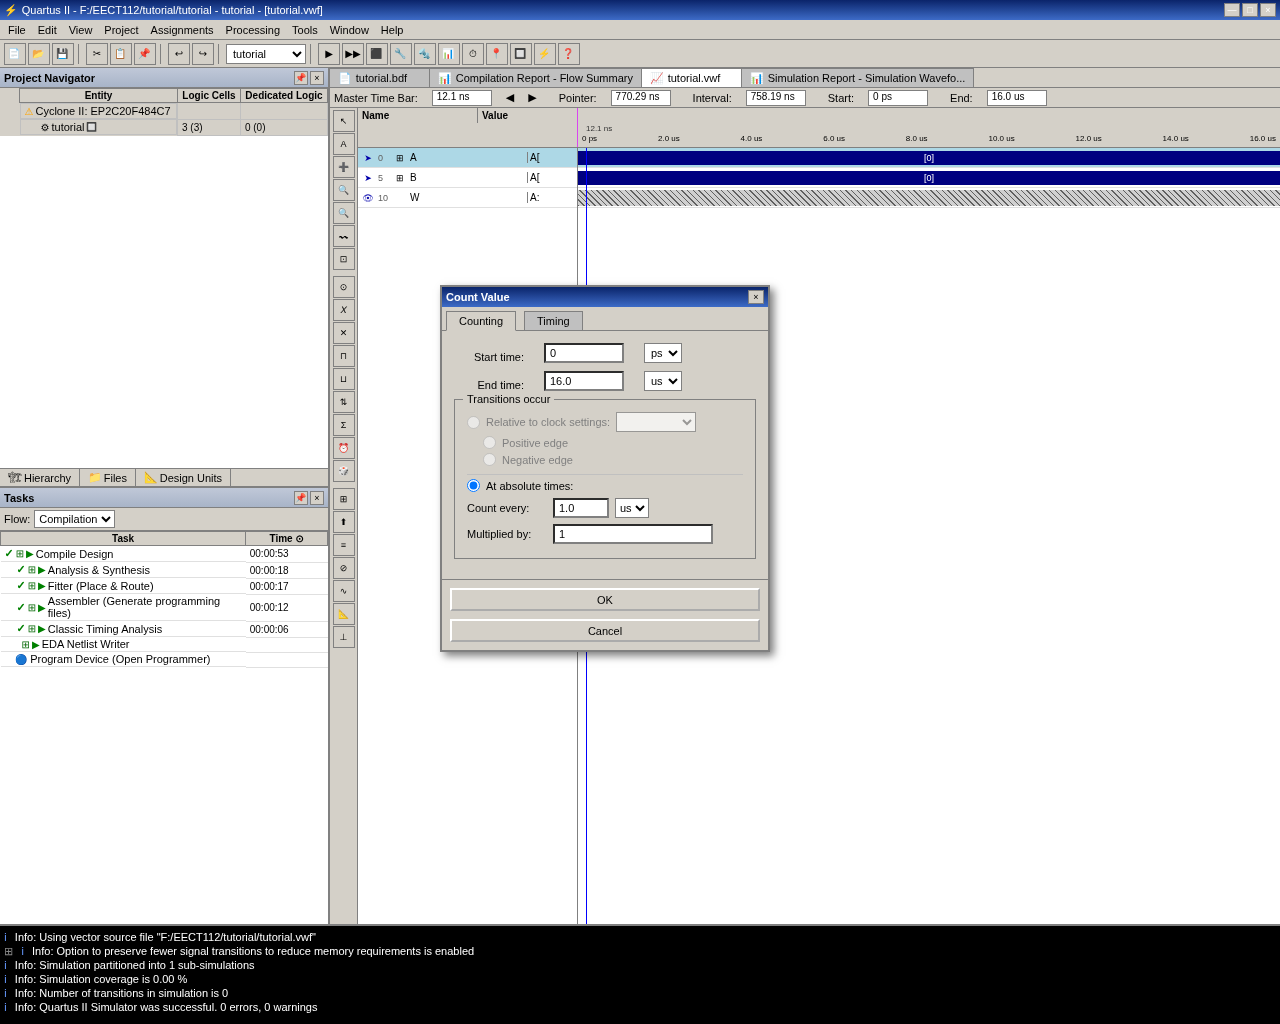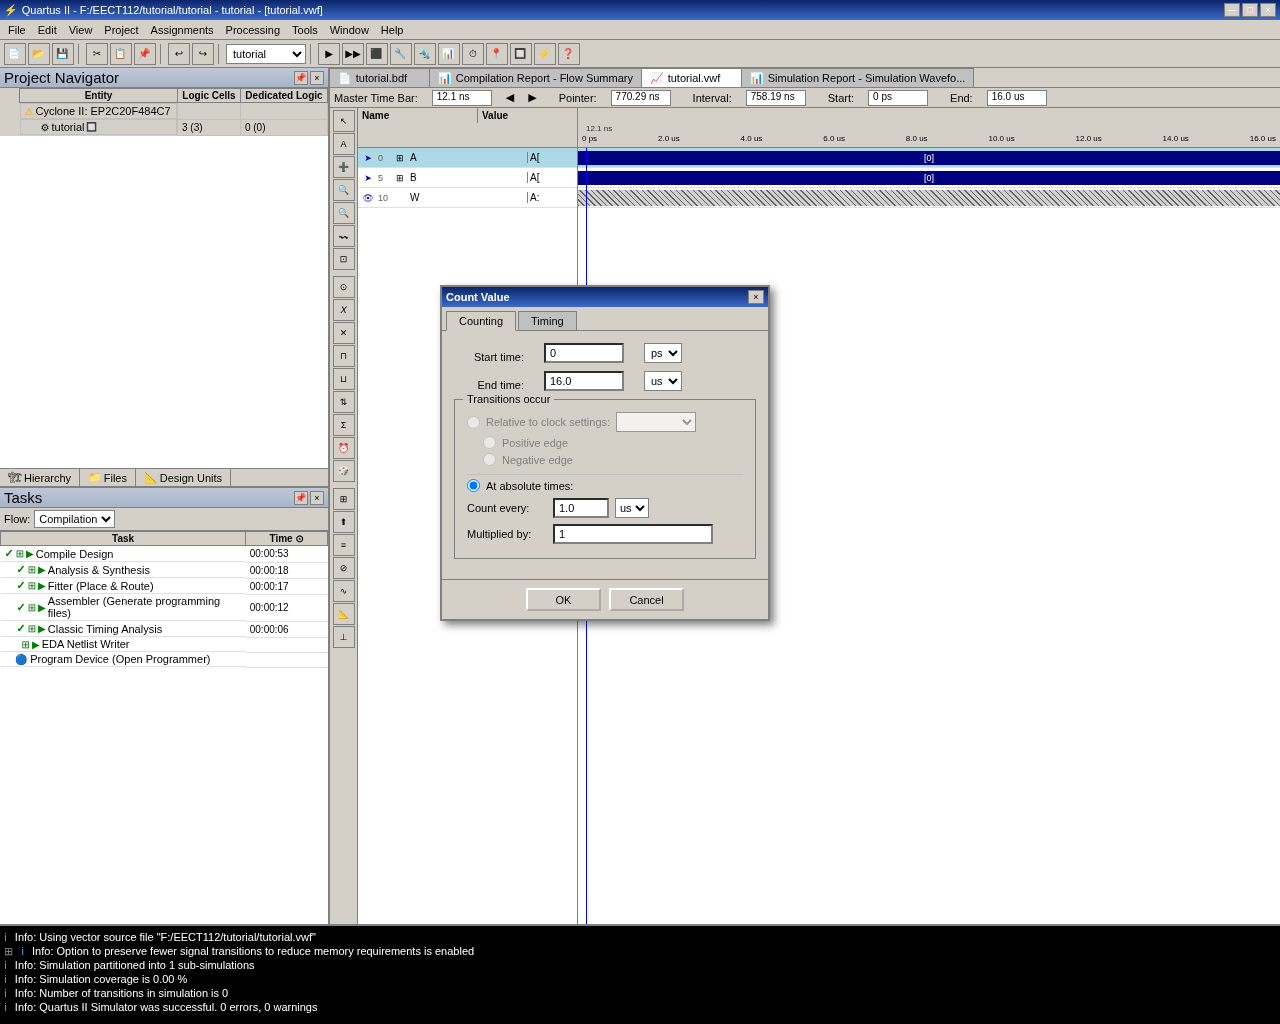--- a/index.html
+++ b/index.html
@@ -22,21 +22,21 @@
     
     
     .main-layout { display: flex; height: calc(100% - 68px - 20px); }
     
     
     .left-panel { width: 330px; display: flex; flex-direction: column; border-right: 2px solid #808080; }
     
     
     .project-navigator { height: 420px; border-bottom: 2px solid #808080; display: flex; flex-direction: column; }
     .panel-header { background: linear-gradient(to bottom, #c0c8d8, #a8b4c8); height: 20px; display: flex; align-items: center; justify-content: space-between; padding: 0 4px; border-bottom: 1px solid #808080; }
-    .panel-header-title { font-size: 15px; font-weight: normal; }
+    .panel-header-title { font-size: 11px; font-weight: bold; }
     .panel-close-btn { width: 14px; height: 14px; background: #d4d0c8; border: 1px solid #808080; cursor: pointer; font-size: 9px; display: flex; align-items: center; justify-content: center; }
     
     .entity-table { flex: none; padding-left: 19px; }
     .entity-table table { width: 100%; border-collapse: collapse; }
     .entity-table th { background: #d4d0c8; border: 1px solid #808080; padding: 1px 4px; font-weight: bold; font-size: 10px; }
     .entity-table td { border: 1px solid #c0c0c0; padding: 1px 4px; font-size: 10px; }
     
     .tree-area { flex: 1; background: white; overflow: auto; padding: 2px; }
     
     
@@ -71,21 +71,21 @@
     .console-icon { color: #6699ff; }
     .console-expand { color: #888; cursor: pointer; }
     
     
     .dialog { position: absolute; top: 285px; left: 440px; width: 330px; background: #d4d0c8; border: 2px solid #808080; box-shadow: 4px 4px 8px rgba(0,0,0,0.5); z-index: 200; }
     .dialog-title { background: linear-gradient(to bottom, #0a246a, #3d6bc7); color: white; height: 20px; display: flex; align-items: center; justify-content: space-between; padding: 0 4px; }
     .dialog-title-text { font-size: 11px; font-weight: bold; }
     .dialog-close-btn { width: 16px; height: 14px; background: #d4d0c8; border: 1px solid #808080; cursor: pointer; font-size: 9px; display: flex; align-items: center; justify-content: center; color: black; }
     
     .dialog-tabs { display: flex; border-bottom: 1px solid #808080; padding: 4px 4px 0; background: #d4d0c8; }
-    .dialog-tab { padding: 3px 12px; background: #c0c0c0; border: 1px solid #808080; border-bottom: none; cursor: pointer; font-size: 11px; margin-right: 2px; }
+    .dialog-tab { padding: 3px 12px; background: #c0c0c0; border: 1px solid #808080; border-bottom: none; cursor: pointer; font-size: 11px; margin-right: 8px; }
     .dialog-tab.active { background: #d4d0c8; border-bottom: 1px solid #d4d0c8; z-index: 1; margin-bottom: -1px; }
     
     .dialog-body { padding: 12px; background: #d4d0c8; }
     .form-row { display: flex; align-items: flex-end; margin-bottom: 8px; gap: 20px; }
     .form-label { width: 70px; font-size: 11px; text-align: right; }
     .form-input { width: 80px; height: 20px; background: white; border: 2px inset #808080; padding: 0 4px; font-size: 11px; }
     .form-select { height: 20px; background: white; border: 1px solid #808080; font-size: 11px; padding: 0 2px; }
     
     .group-box { border: 1px solid #808080; padding: 8px 12px; margin: 8px 0; position: relative; }
     .group-box-title { position: absolute; top: -7px; left: 8px; background: #d4d0c8; padding: 0 4px; font-size: 11px; }
@@ -93,21 +93,21 @@
     .radio-row { display: flex; align-items: center; gap: 6px; margin: 4px 0; }
     .radio-row input[type=radio] { cursor: pointer; }
     .radio-label { font-size: 11px; }
     .radio-label.disabled { color: #808080; }
     
     .count-row { display: flex; align-items: center; margin: 6px 0; gap: 6px; }
     .count-label { width: 80px; font-size: 11px; }
     .count-input { width: 56px; height: 20px; background: white; border: 2px inset #808080; padding: 0 4px; font-size: 11px; }
     .count-select { height: 20px; background: white; border: 1px solid #808080; font-size: 11px; }
     
-    .dialog-footer { display: flex; justify-content: center; gap: 8px; padding: 8px; border-top: 1px solid #808080; background: #d4d0c8; }
+    .dialog-footer { display: flex; justify-content: flex-start; gap: 8px; padding: 8px; border-top: 1px solid #808080; background: #d4d0c8; flex-direction: column; }
     .dialog-btn { min-width: 75px; height: 23px; background: #d4d0c8; border: 2px outset #ffffff; cursor: pointer; font-size: 11px; display: flex; align-items: center; justify-content: center; }
     
     
     .side-toolbar { width: 28px; background: #d4d0c8; border-right: 1px solid #808080; display: flex; flex-direction: column; align-items: center; padding: 2px 0; gap: 1px; }
     .side-btn { width: 22px; height: 22px; background: #d4d0c8; border: 1px solid #808080; cursor: pointer; display: flex; align-items: center; justify-content: center; font-size: 9px; }
   </style>
 </head>
 <body>
 
 <div class="title-bar">

